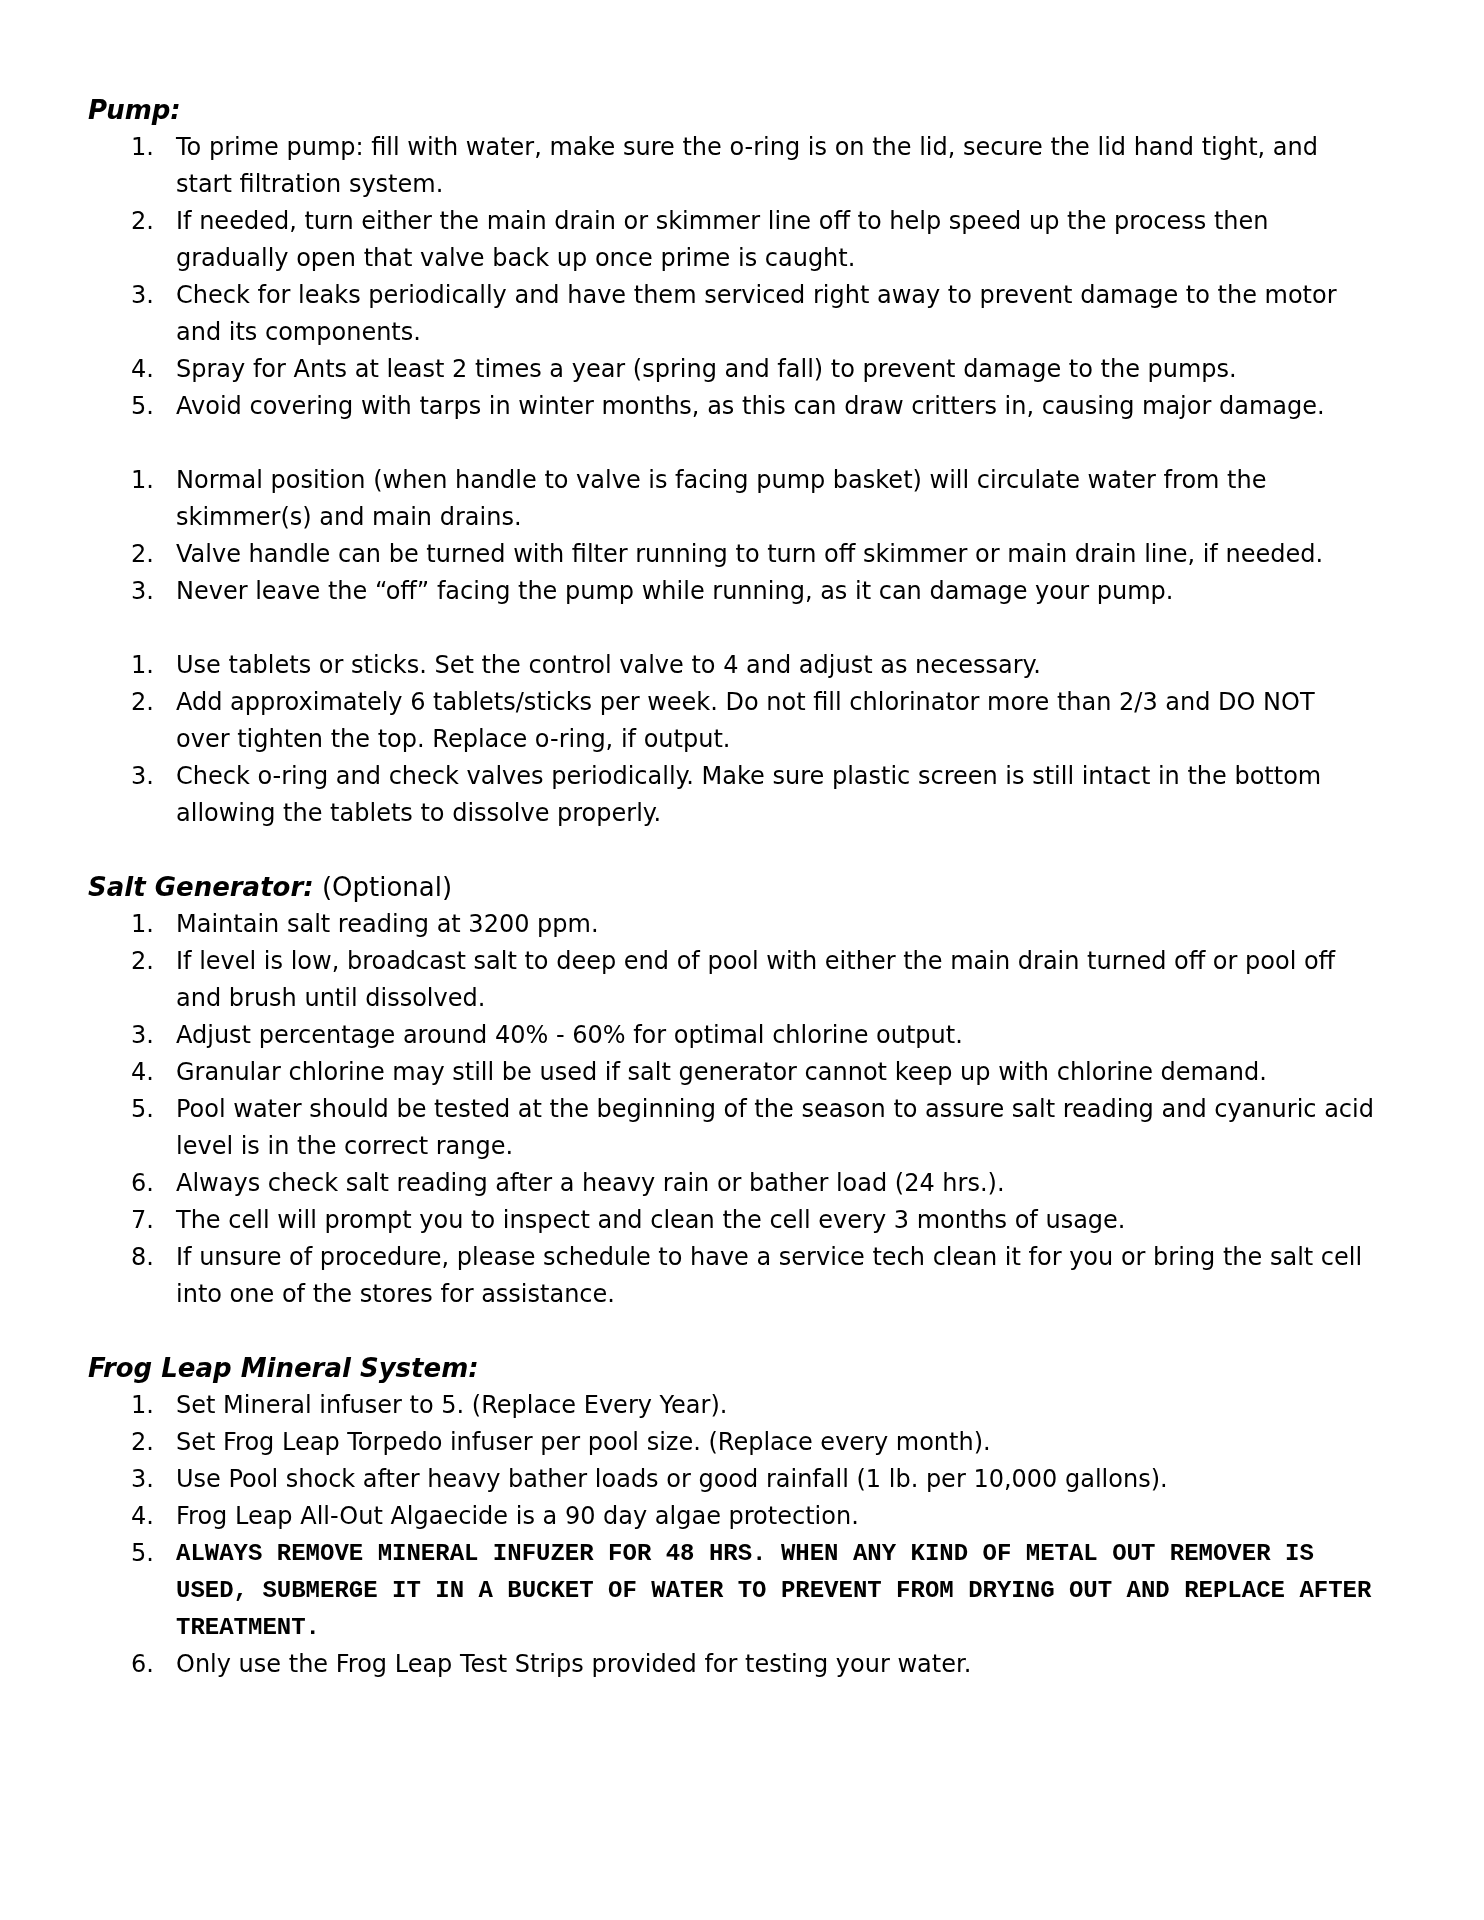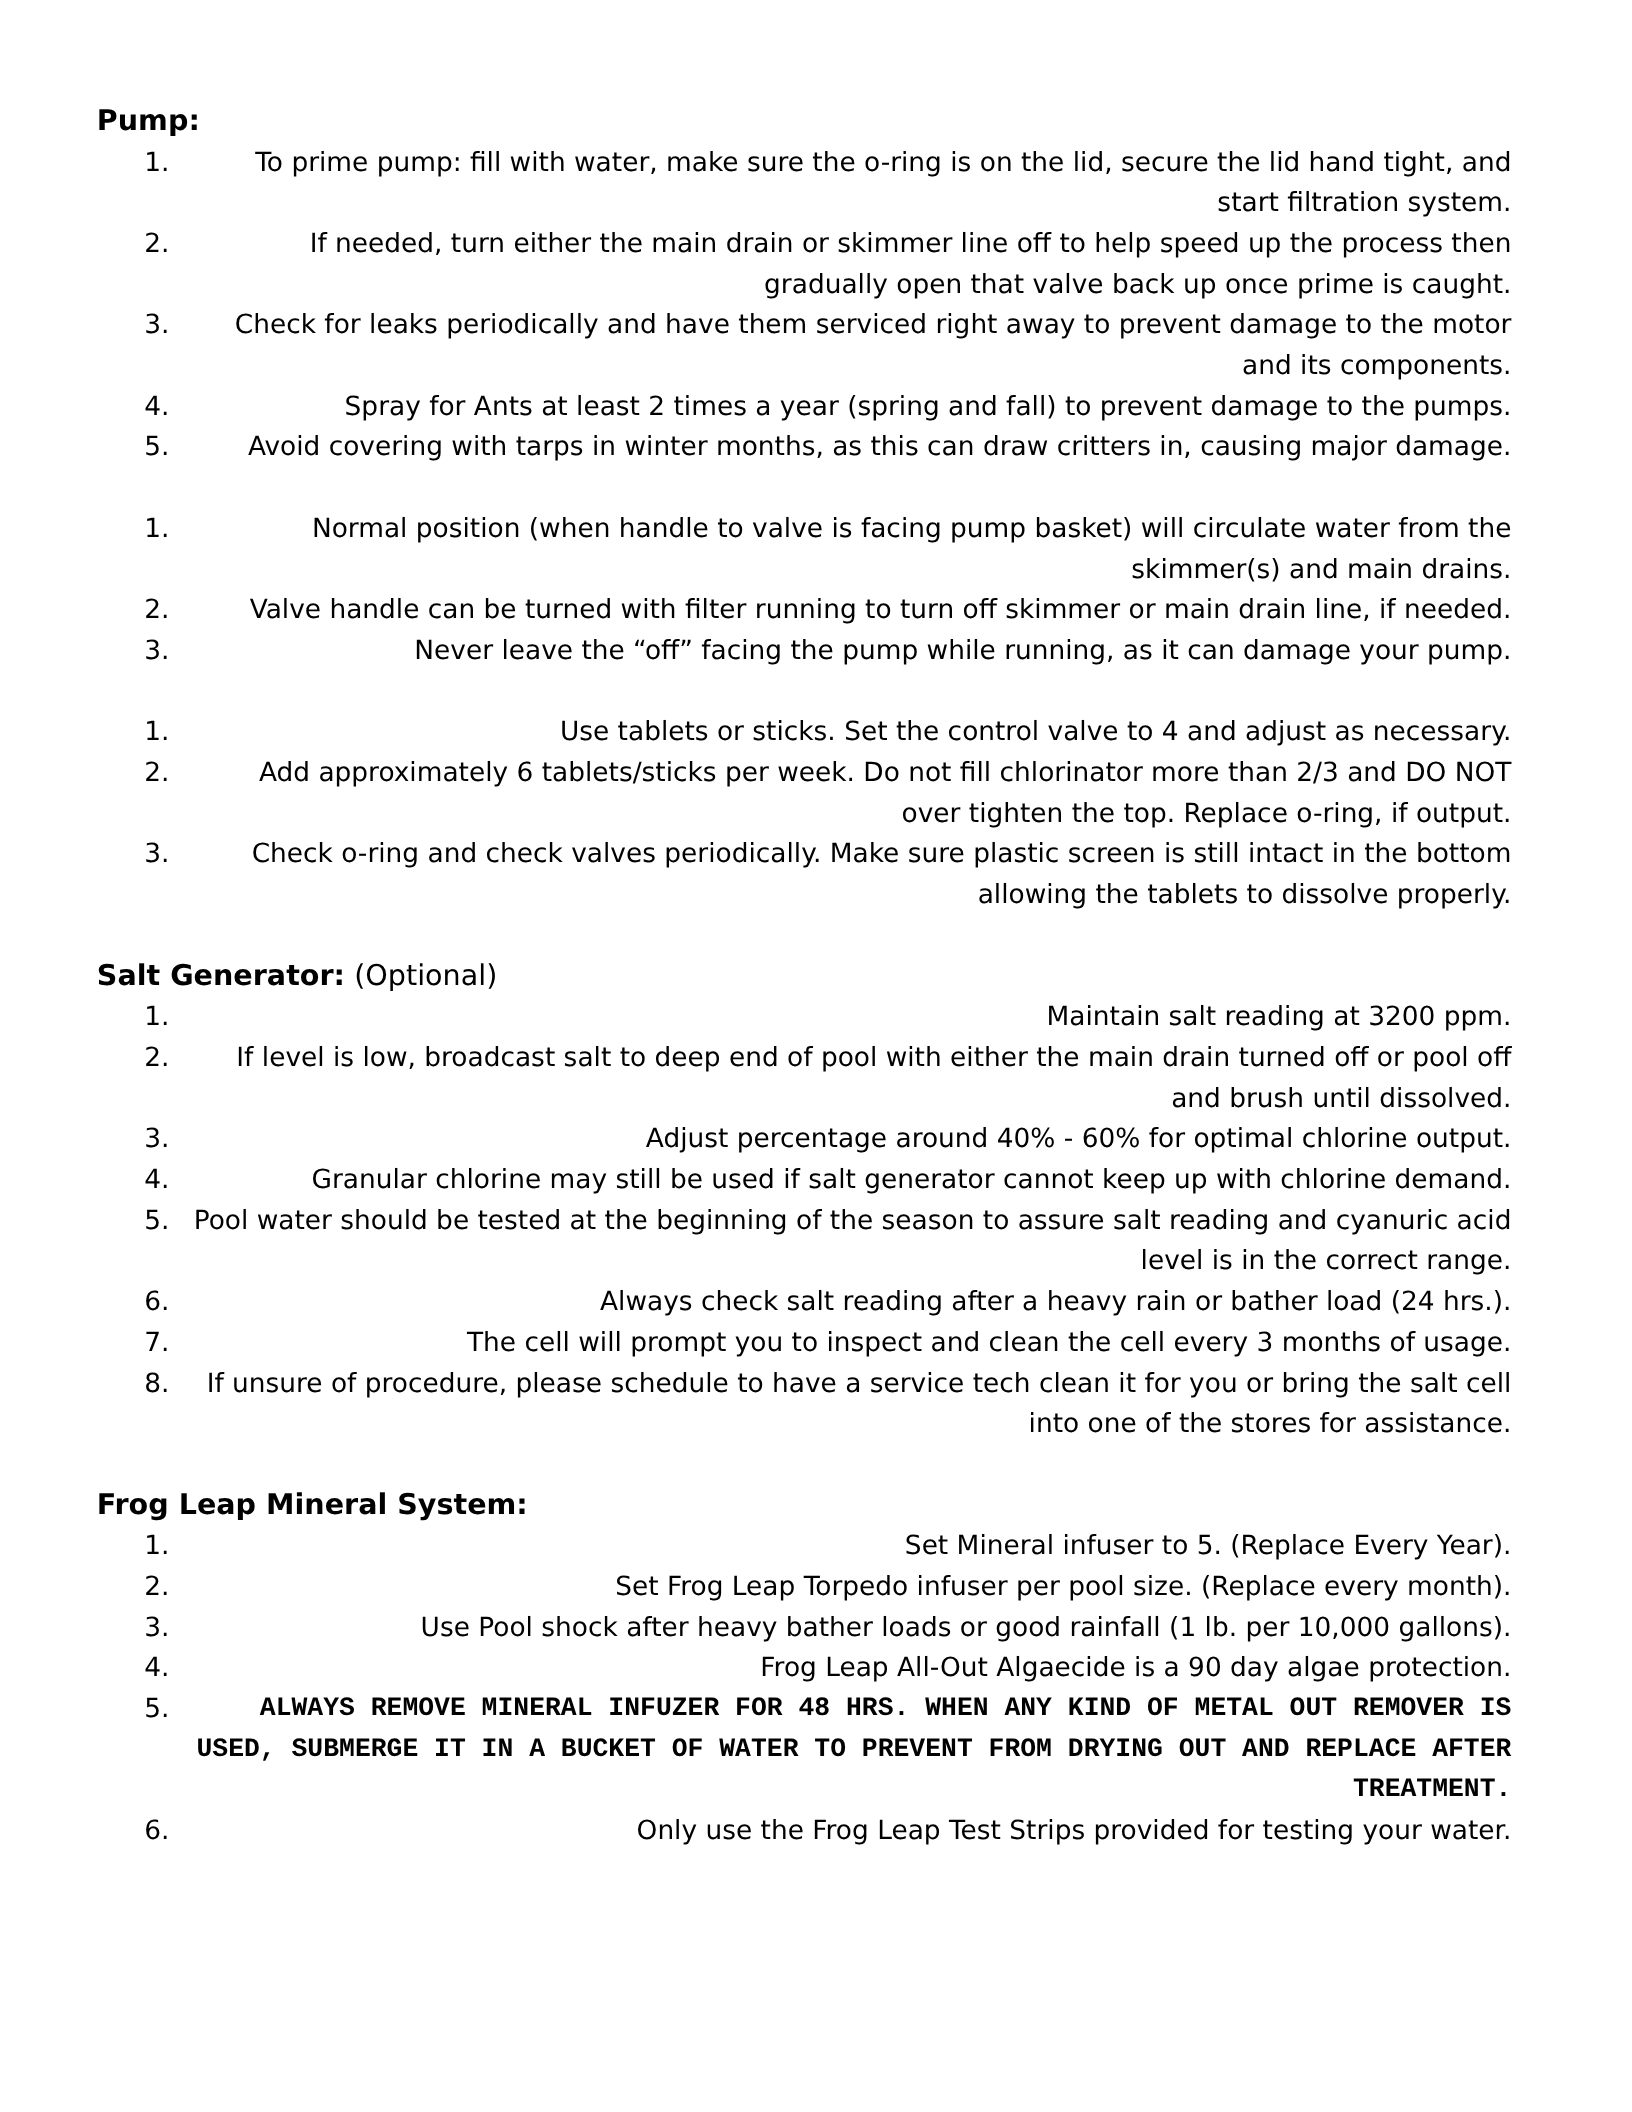--- a/index.html
+++ b/index.html
@@ -1,25 +1,25 @@
 <!DOCTYPE html>
 <html><head>
 <meta charset="utf-8">
 <style>
   html, body { margin:0; padding:0; background:#fff; }
   body { width:1484px; height:1920px; overflow:hidden; font-family:"DejaVu Sans", sans-serif; color:#000; }
   .page { position:relative; padding:92px 70px 0 88px; }
   .section { margin-bottom:37px; }
   .heading { font-size:26px; line-height:37px; height:37px; white-space:nowrap; }
-  .heading .title { font-weight:bold; }
+  .heading .title { font-weight:bold; font-style:italic; }
   .heading .note { font-size:26px; }
   ol { list-style:none; margin:0; padding:0; }
   li { display:flex; font-size:24px; line-height:37px; }
   li .num { width:88px; text-align:right; padding-right:22px; box-sizing:border-box; flex:0 0 88px; }
-  li .txt { flex:1; padding-right:40px;text-align:right; }
+  li .txt { flex:1; padding-right:40px; }
   .b { font-weight:normal; }
   .allbold { font-weight:bold;font-family:Liberation Mono, monospace; }
 </style>
 </head>
 <body>
 
 <div class="page">
 
   <div class="section">
     <div class="heading"><span class="title">Pump:</span></div>

